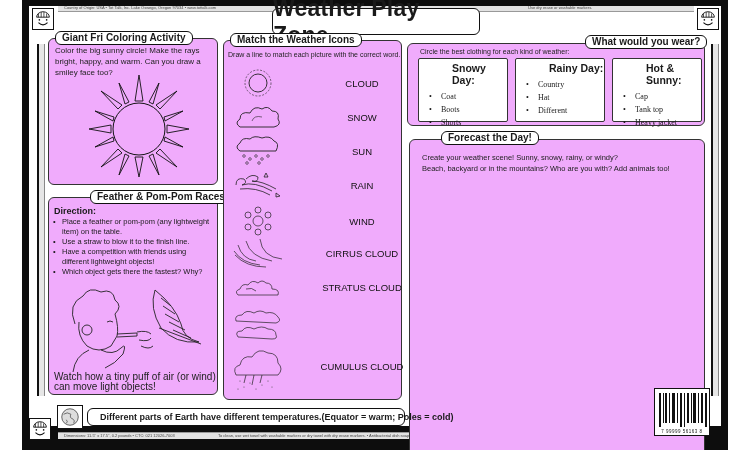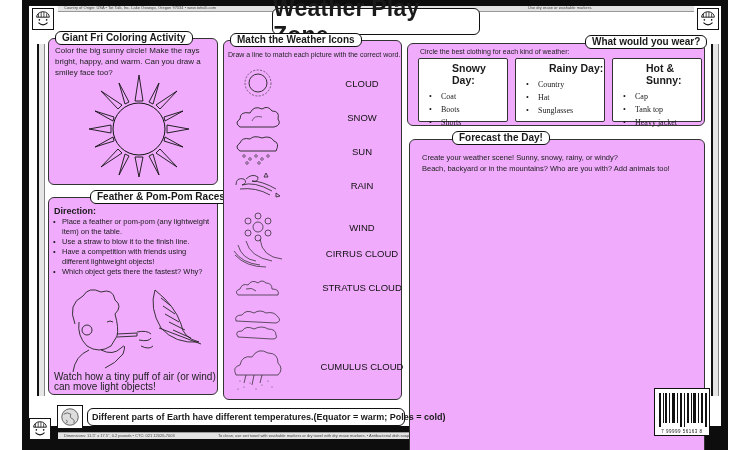--- a/index.html
+++ b/index.html
@@ -37,21 +37,21 @@
   .clothes h4 { font-size: 10.5px; font-weight: bold; margin: 3px 0 4px 9px; padding-left: 24px; }
   .clothes ul { list-style: none; margin-left: 10px; font-family: Liberation Serif, serif; }
   .clothes li { font-size: 8px; line-height: 13px; }
   .clothes li::before { content: "•"; display: inline-block; width: 12px; }
 
   .dir-list { list-style: none; }
   .dir-list li { font-size: 7.5px; line-height: 10px; padding-left: 9px; position: relative; }
   .dir-list li::before { content: "•"; position: absolute; left: 0; }
 
   .earth-box { position: absolute; left: 57px; top: 405px; width: 26px; height: 24px; border: 1px solid #111; background: #fff; }
-  .fact-box { position: absolute; left: 87px; top: 408px; width: 318px; height: 18px; border: 1.3px solid #111; border-radius: 6px; display: flex; align-items: center; padding-left: 4px; }
+  .fact-box { position: absolute; left: 87px; top: 408px; width: 318px; height: 18px; border: 1.3px solid #111; border-radius: 6px; display: flex; align-items: center; padding-left: 12px; }
   .fact-box span { font-size: 9px; font-weight: bold; white-space: nowrap; }
 
   .barcode { position: absolute; left: 654px; top: 388px; width: 56px; height: 48px; background: #fff; border: 1px solid #111; }
   .barcode .num { position: absolute; bottom: 1px; left: 0; width: 100%; text-align: center; font-size: 4.5px; letter-spacing: 0.5px; }
 </style>
 </head>
 <body>
 
 <div class="frame"></div>
 <div class="sheet"></div>
@@ -191,21 +191,21 @@
           <g fill="none" stroke="#222" stroke-width=".8">
             <path d="M4 16 Q4 8 12 10 Q16 14 10 16 Q22 12 40 22"></path>
             <path d="M14 10 Q20 4 26 8 Q26 14 20 12 Q30 12 44 20"></path>
             <path d="M8 20 Q24 18 38 26"></path>
             <path d="M34 4 L36 8 L32 8 Z"></path>
             <path d="M44 24 L48 27 L44 28 Z"></path>
           </g>
         </svg>
       <div class="word" style="top:11px">RAIN</div>
     </div>
-    <div class="match-row" style="top:146px">
+    <div class="match-row" style="top:140px">
       <svg class="icon" viewBox="0 0 52 32">
           <g fill="none" stroke="#222" stroke-width=".7">
             <circle cx="26" cy="16" r="5"></circle>
             <circle cx="26" cy="5" r="3"></circle>
             <circle cx="26" cy="27" r="3"></circle>
             <circle cx="16" cy="10" r="3"></circle>
             <circle cx="36" cy="10" r="3"></circle>
             <circle cx="16" cy="22" r="3"></circle>
             <circle cx="36" cy="22" r="3"></circle>
           </g>
@@ -272,39 +272,39 @@
       <li>Coat</li>
       <li>Boots</li>
       <li>Shorts</li>
     </ul>
   </div>
   <div class="clothes" style="left:107px; top:14px">
     <h4>Rainy Day:</h4>
     <ul>
       <li>Country</li>
       <li>Hat</li>
-      <li>Sunglasses</li>
+      <li>Different</li>
     </ul>
   </div>
   <div class="clothes" style="left:204px; top:14px">
     <h4>Hot &amp; Sunny:</h4>
     <ul>
       <li>Cap</li>
       <li>Tank top</li>
       <li>Heavy jacket</li>
     </ul>
   </div>
 </div>
 <div class="tag" style="left:585px; top:35px">What would you wear?</div>
 
 <div class="panel" style="left:409px; top:139px; width:296px; height:326px">
   <div class="p-text" style="left:12px; top:12px; width:280px; font-size:7.5px">Create your weather scene! Sunny, snowy, rainy, or windy?</div>
   <div class="p-text" style="left:12px; top:23px; width:280px; font-size:7.5px">Beach, backyard or in the mountains? Who are you with? Add animals too!</div>
 </div>
-<div class="tag" style="left:452px; top:131px">Forecast the Day!</div>
+<div class="tag" style="left:441px; top:131px">Forecast the Day!</div>
 
 <div class="earth-box">
   <svg viewBox="0 0 26 24" width="24" height="22">
       <circle cx="13" cy="12" r="9" fill="#ddd" stroke="#333" stroke-width=".8"></circle>
       <path d="M6 9 Q10 6 14 9 Q12 13 16 14 Q19 16 17 19 M9 15 Q11 17 9 19" fill="none" stroke="#333" stroke-width=".7"></path>
     </svg>
 </div>
 <div class="fact-box">
   <span>Different parts of Earth have different  temperatures.(Equator = warm; Poles = cold)</span>
 </div>

